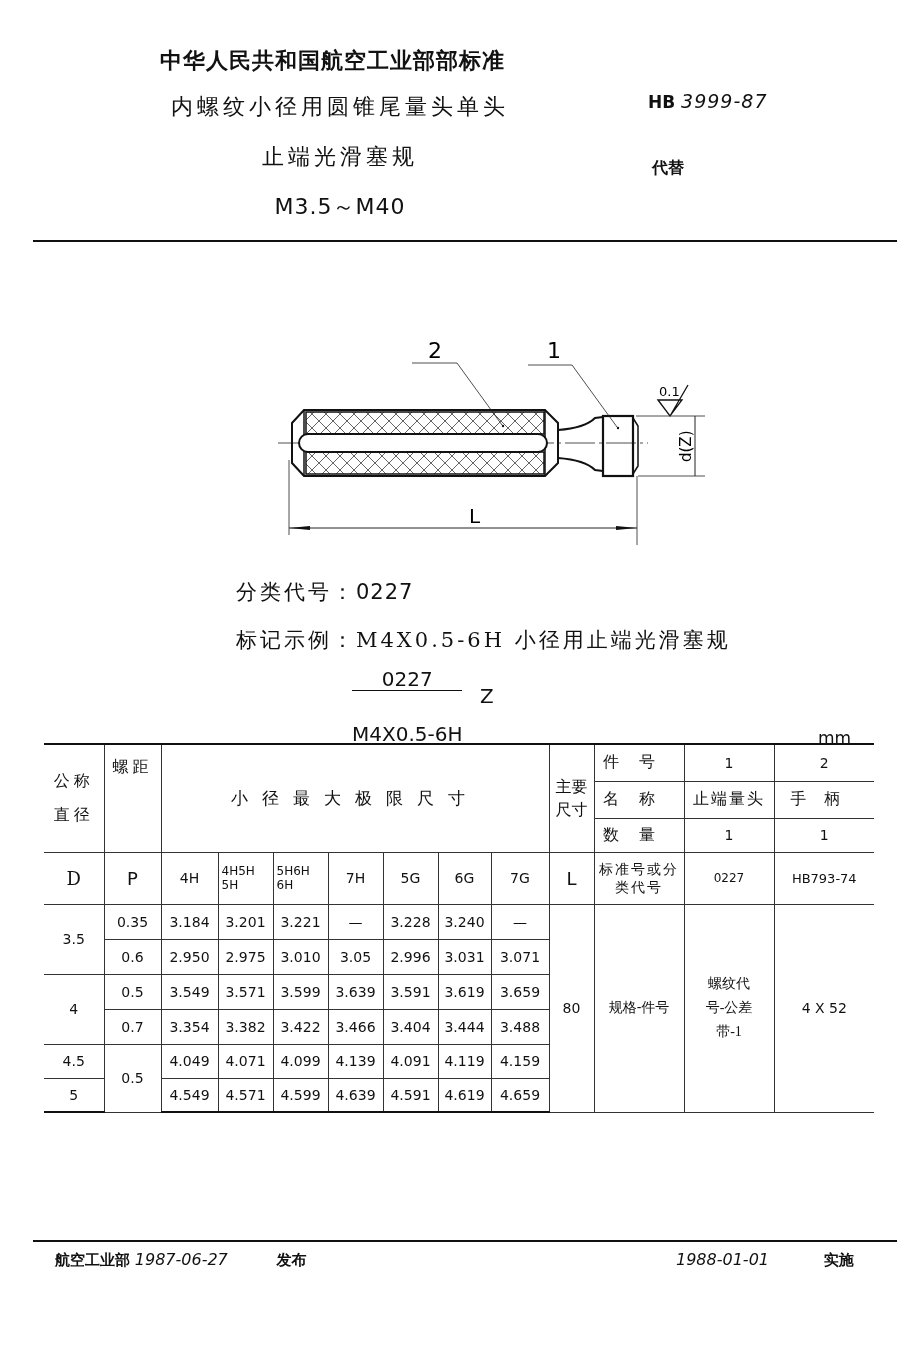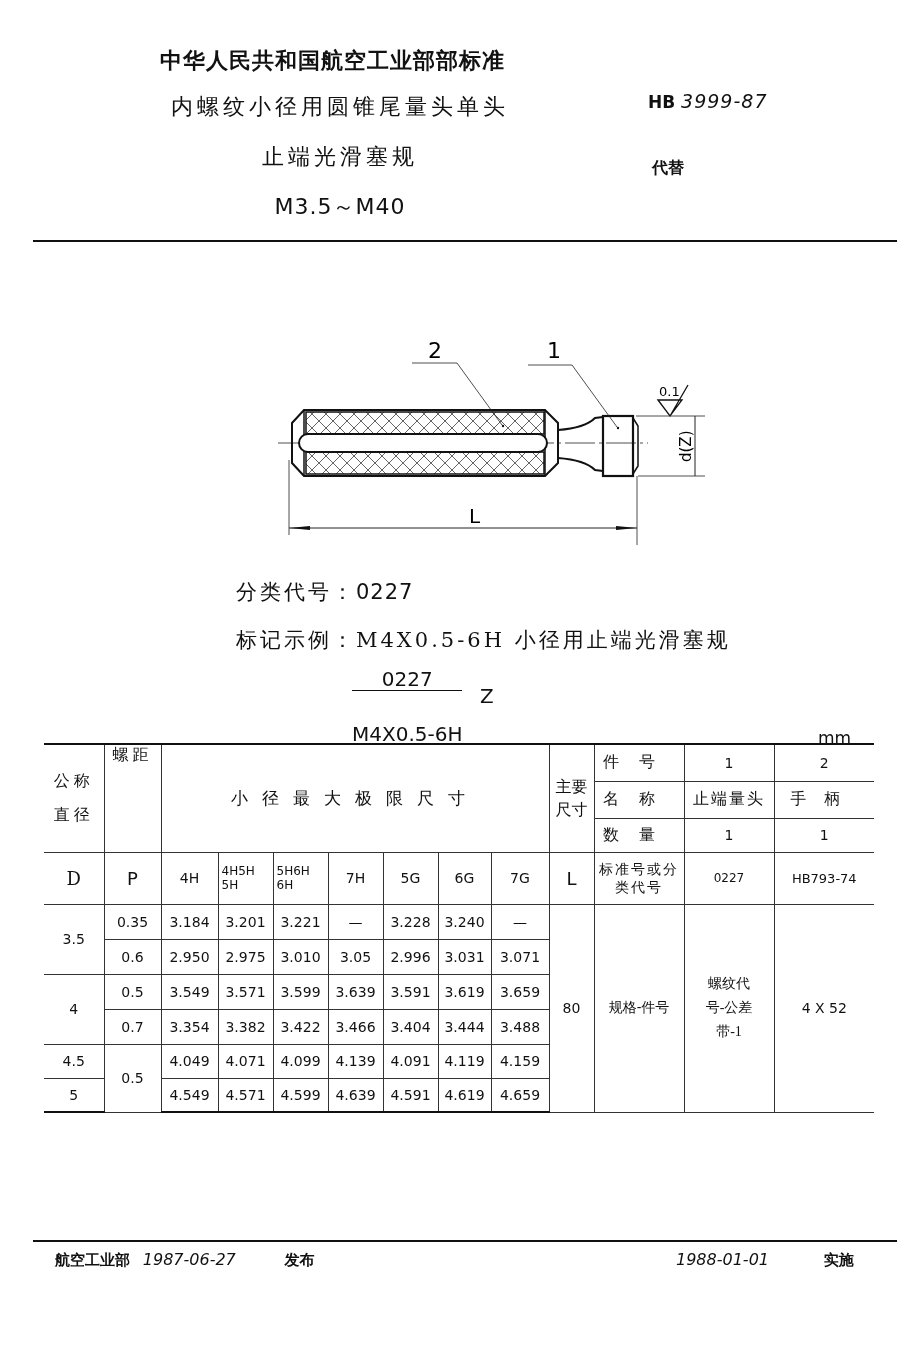--- a/index.html
+++ b/index.html
@@ -134,21 +134,21 @@
       <col style="width:53px">
       <col style="width:58px">
     <col style="width:45px">
       <col style="width:90px">
       <col style="width:90px">
       <col style="width:100px">
   </colgroup>
   <tbody>
       <tr class="toprow" style="height:37px;">
     <td rowspan="3" class="cn nol" style="font-size:16px; line-height:34px;">公称直径</td>
-    <td rowspan="3" class="cn" style="font-size:16px; vertical-align:top; ">螺距</td>
+    <td rowspan="3" class="cn" style="font-size:16px; vertical-align:top; padding-top:12px;">螺距</td>
     <td colspan="7" rowspan="3" class="cn-wide">小径最大极限尺寸</td>
     <td rowspan="3" class="cn" style="font-size:16px; line-height:23px; letter-spacing:0;">主要尺寸</td>
     <td class="cn-wide" style="font-size:16px; letter-spacing:20px;">件号</td>
     <td>1</td>
     <td class="nor">2</td>
   </tr>
   <tr style="height:37px;">
     <td class="cn-wide" style="font-size:16px; letter-spacing:20px;">名称</td>
     <td class="cn" style="font-size:16px; letter-spacing:2px;">止端量头</td>
     <td class="cn nor" style="font-size:16px; letter-spacing:18px;">手柄</td>
@@ -240,19 +240,19 @@
     <td>4.591</td>
     <td>4.619</td>
     <td>4.659</td>
   </tr>
 </tbody>
   </table>
 
 <div class="abs rule" style="top:1240px;"></div>
 <div class="abs footer" style="left:55px;">
   <span class="b">航空工业部</span>
-  <span class="i" style="margin-left:8px;">1987-06-27</span>
+  <span class="i" style="margin-left:0;">1987-06-27</span>
   <span class="b" style="margin-left:44px;">发布</span>
 </div>
 <div class="abs footer" style="left:676px;">
   <span class="i">1988-01-01</span>
   <span class="b" style="margin-left:50px;">实施</span>
 </div>
 
 </body></html>

